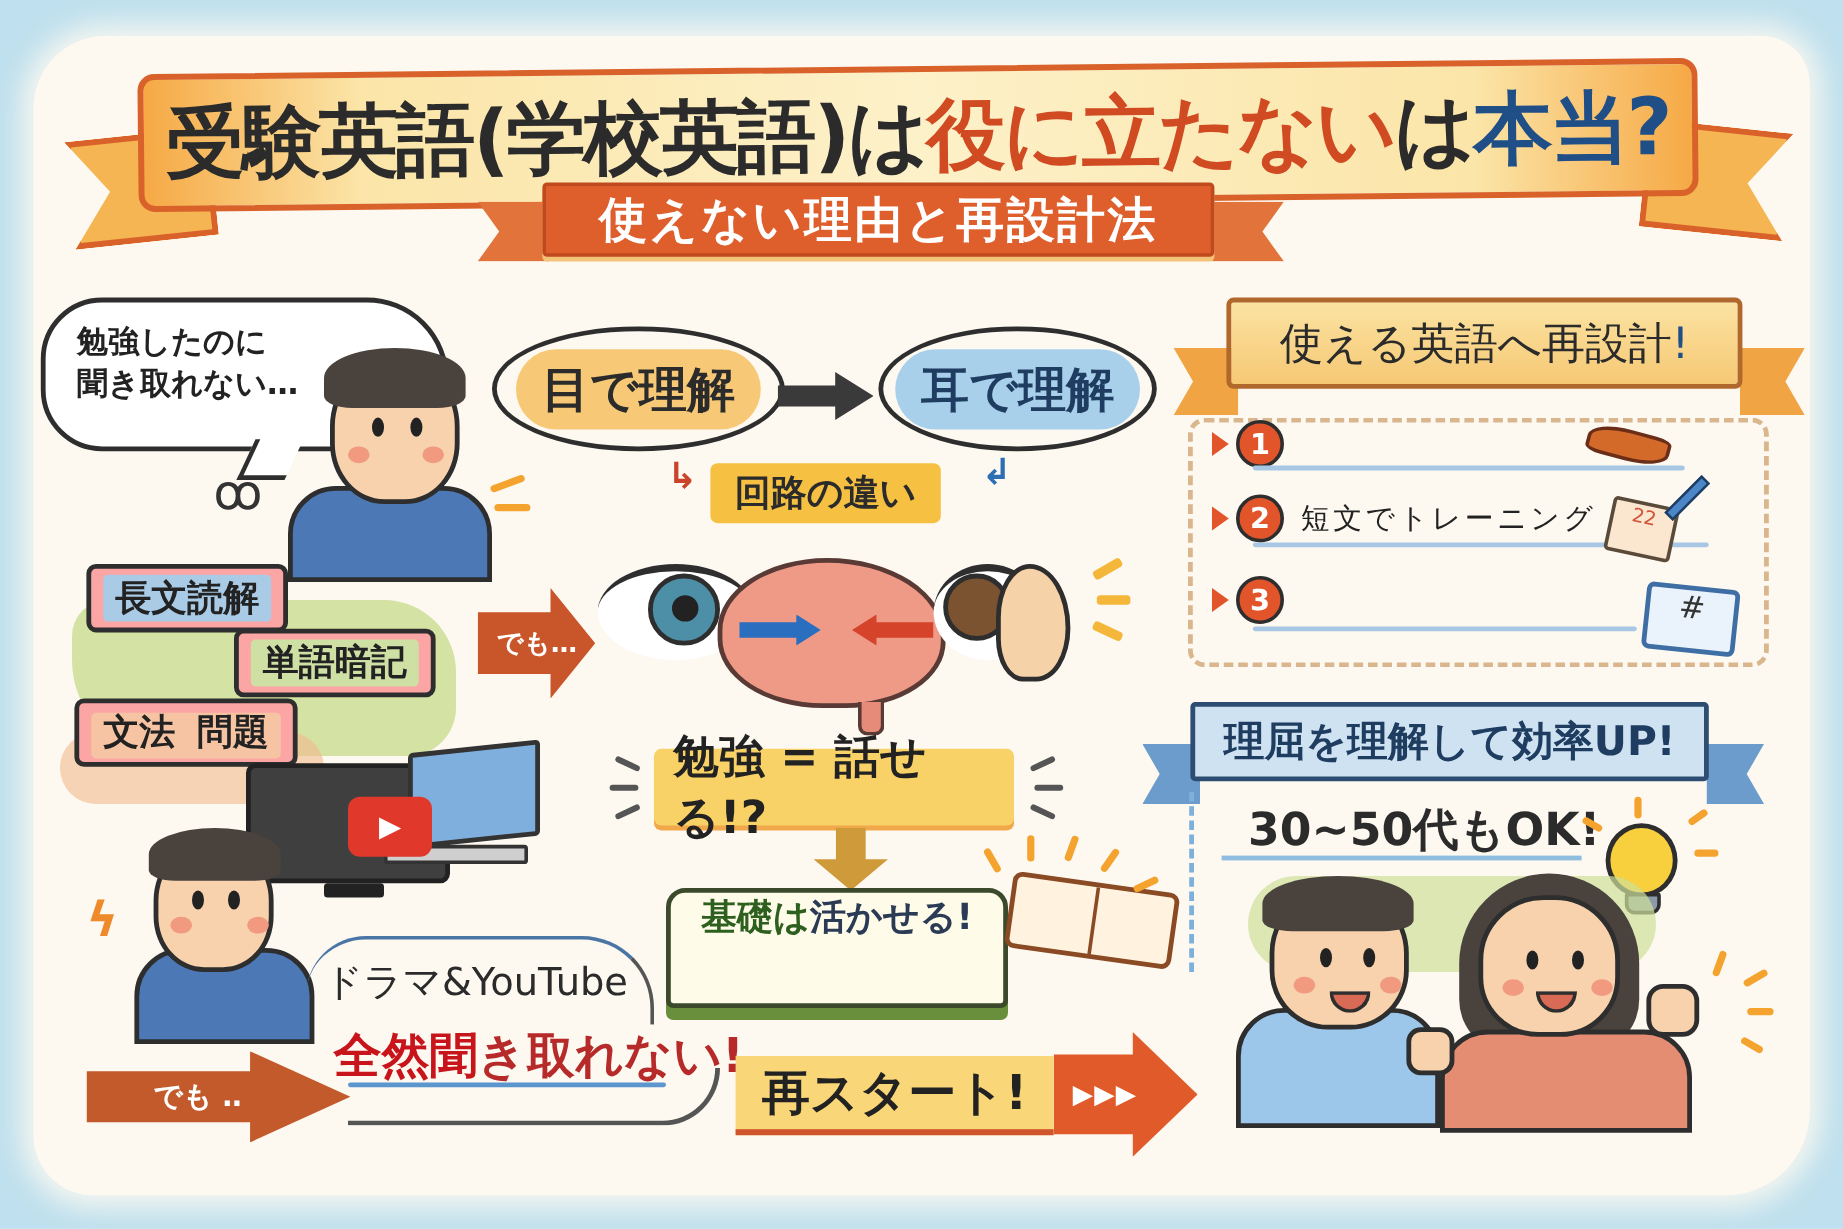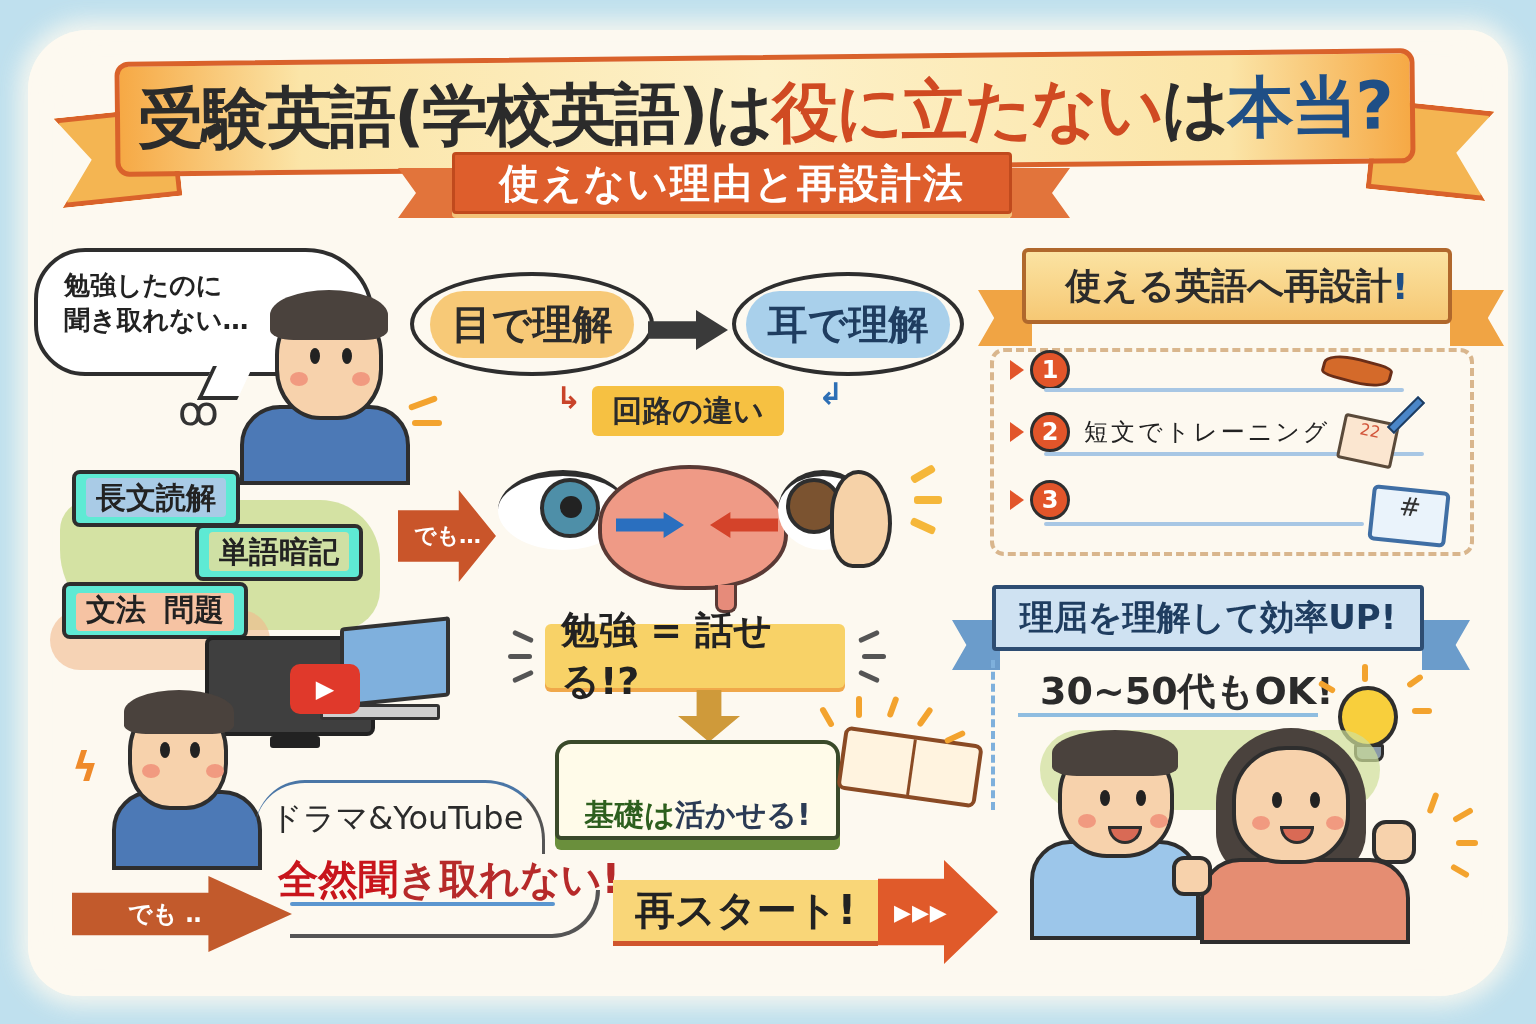--- a/index.html
+++ b/index.html
@@ -60,21 +60,21 @@
   .swirl { position: absolute; left: 178px; top: 388px; font-size: 40px; color: #333; }
   .head {
     position: absolute; background: #f7d2ac; border: 4px solid #2e2e2e; border-radius: 46% 46% 42% 42%;
   }
   .hair { position: absolute; background: #4a423d; border-radius: 50% 50% 20% 20%; }
   .eye { position: absolute; width: 10px; height: 16px; background: #222; border-radius: 50%; }
   .cheek { position: absolute; width: 18px; height: 14px; background: #f19a80; border-radius: 50%; }
   .shirt { position: absolute; background: #4c79b6; border: 4px solid #2e2e2e; border-radius: 40px 40px 0 0; }
 
   .tag {
-    position: absolute; border: 4px solid #2e2e2e; background: #5eead4; border-radius: 8px;
+    position: absolute; border: 4px solid #2e2e2e; background: #fca5a5; border-radius: 8px;
     padding: 4px 10px; font-size: 30px; font-weight: bold; color: #222; white-space: nowrap;
   }
   .tag .inner { padding: 2px 10px; border-radius: 4px; }
   .green-wash { position: absolute; left: 60px; top: 500px; width: 320px; height: 130px; background: #c6d98a; opacity: 0.75; border-radius: 30px 60px 40px 80px; }
   .peach-wash { position: absolute; left: 50px; top: 610px; width: 220px; height: 60px; background: #f2b98d; opacity: 0.6; border-radius: 30px; }
 
   .arrow-shape {
     position: absolute; background: #c9552a; clip-path: polygon(0 22%,62% 22%,62% 0,100% 50%,62% 100%,62% 78%,0 78%);
     display: flex; align-items: center; padding-left: 16px;
   }
@@ -125,21 +125,21 @@
   .question-box {
     position: absolute; left: 545px; top: 624px; width: 300px; height: 64px; background: #f8d267;
     border-radius: 6px; display: flex; align-items: center; justify-content: center;
     font-size: 38px; font-weight: bold; color: #222; box-shadow: 0 4px 0 #f0a84a; padding-left: 16px;
   }
   .down-arrow { position: absolute; left: 678px; top: 690px; width: 62px; height: 52px; background: #cf9a3a; clip-path: polygon(30% 0,70% 0,70% 50%,100% 50%,50% 100%,0 50%,30% 50%); }
   .book {
     position: absolute; left: 555px; top: 740px; width: 285px; height: 100px; background: #fffbe9;
     border: 4px solid #3a4a2a; border-radius: 16px 16px 6px 6px;
     box-shadow: 0 10px 0 #6a8f3c;
-    display: flex; align-items: flex-end; justify-content: center; font-size: 30px; font-weight: bold;
+    display: flex; align-items: flex-start; justify-content: center; font-size: 30px; font-weight: bold;
   }
   .book .g { color: #2d5f1e; }
   .book .d { color: #2b3b55; }
   .small-book { position: absolute; left: 840px; top: 735px; width: 140px; height: 64px; background: #fff3df; border: 4px solid #8a4a24; border-radius: 8px; transform: rotate(8deg); }
   .small-book::after { content: ""; position: absolute; left: 66px; top: 0; width: 3px; height: 100%; background: #8a4a24; }
 
   .restart {
     position: absolute; left: 613px; top: 880px; width: 265px; height: 66px; background: #f9d678;
     display: flex; align-items: center; justify-content: center; font-size: 40px; font-weight: bold; color: #222;
     border-bottom: 5px solid #d0552c;
@@ -148,21 +148,21 @@
     position: absolute; left: 878px; top: 860px; width: 120px; height: 104px; background: #e05a2a;
     clip-path: polygon(0 18%,55% 18%,55% 0,100% 50%,55% 100%,55% 82%,0 82%);
     display: flex; align-items: center; padding-left: 16px; color: #fff; font-size: 22px; letter-spacing: 1px;
   }
 
   
   .right-banner {
     position: absolute; left: 1022px; top: 248px; width: 430px; height: 76px;
     background: linear-gradient(#fbe3a2,#f6c874); border: 4px solid #b0682c; border-radius: 6px;
     display: flex; align-items: center; justify-content: center;
-    font-size: 36px; font-weight: bold; color: #2b2b2b; white-space: nowrap;
+    font-size: 36px; font-weight: normal; color: #2b2b2b; white-space: nowrap;
   }
   .right-banner .bang { color: #1f4f86; }
   .rb-tail { position: absolute; width: 54px; height: 56px; background: #f0a444; top: 290px; }
   .rb-tail.left { left: 978px; clip-path: polygon(0 0,100% 0,100% 100%,0 100%,30% 50%); }
   .rb-tail.right { left: 1450px; clip-path: polygon(0 0,100% 0,70% 50%,100% 100%,0 100%); }
 
   .steps-box {
     position: absolute; left: 990px; top: 348px; width: 484px; height: 208px;
     border: 4px dashed #d9b68d; border-radius: 14px;
   }

